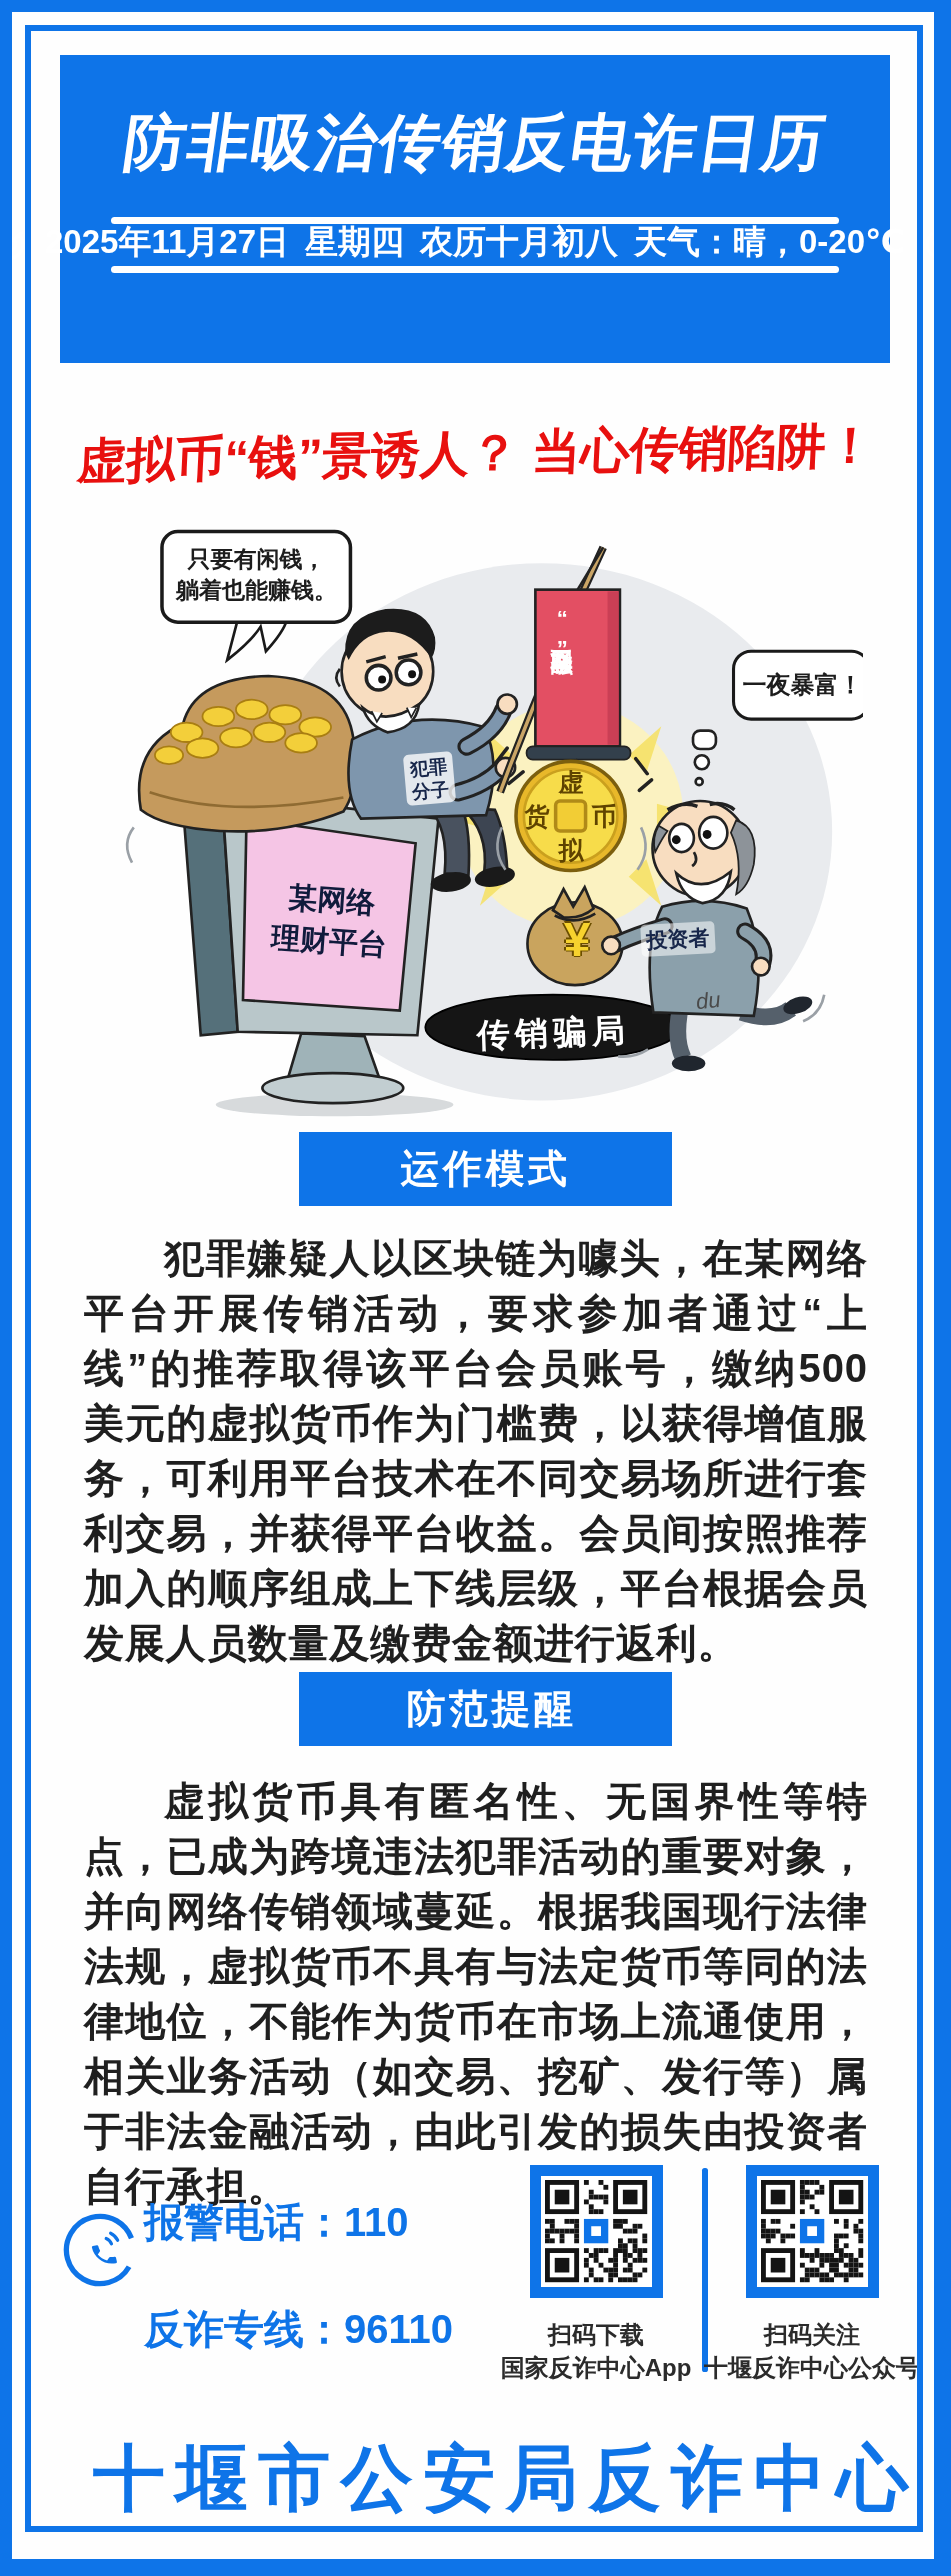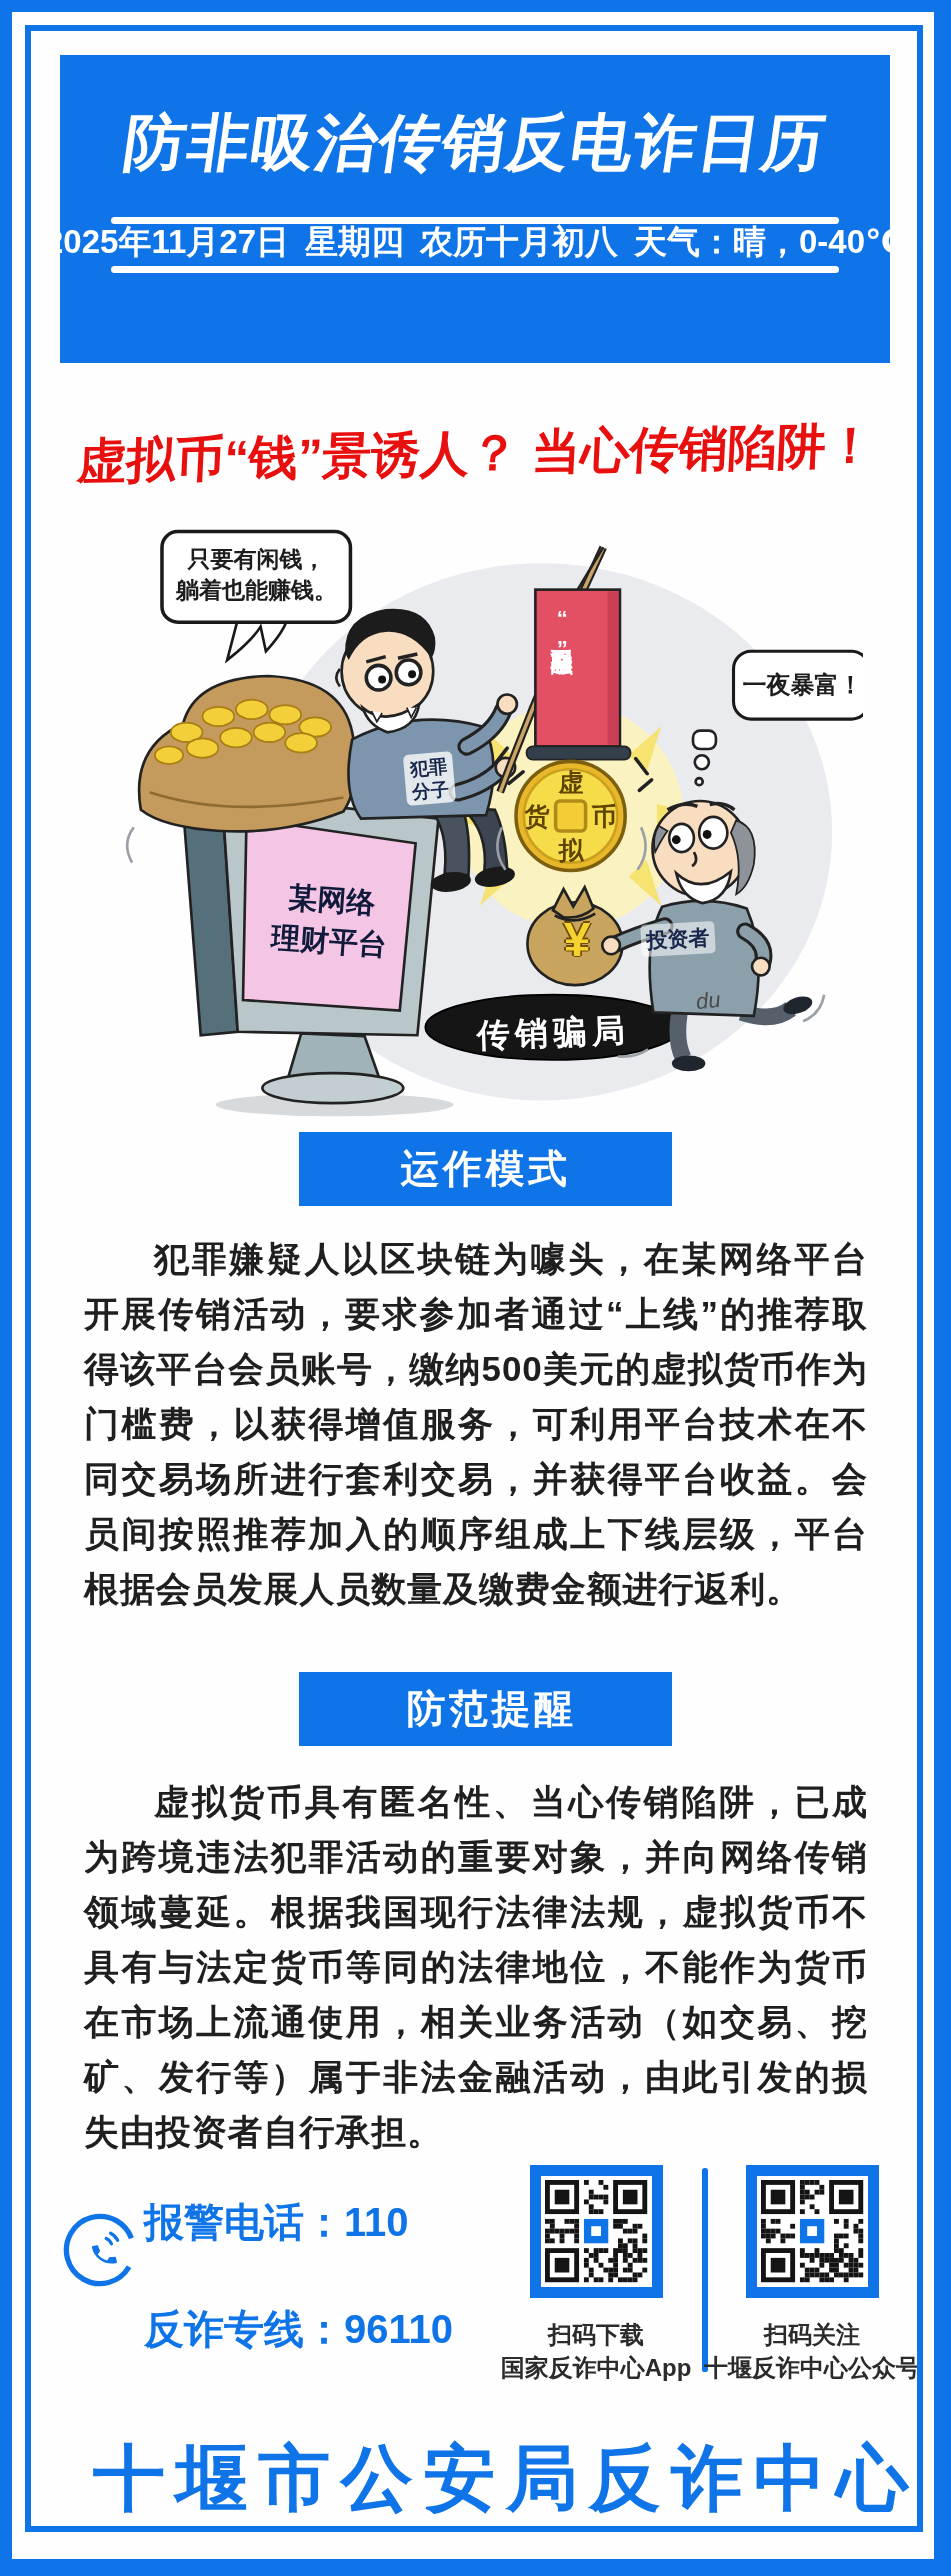--- a/index.html
+++ b/index.html
@@ -38,21 +38,21 @@
   .screen-label{left:163px;top:352px;width:159px;text-align:center;font-size:29px;line-height:41px;color:#101b3c;transform:rotate(4deg);font-weight:900;}
   .investor-label{left:553px;top:395px;font-size:21px;color:#17264a;background:rgba(255,255,255,.55);padding:1.8px 5.3px;border-radius:4.4px;transform:rotate(-3deg);}
   .hole-label{left:351px;top:483px;width:229px;text-align:center;font-size:33px;color:#fff;letter-spacing:5.3px;font-weight:900;transform:rotate(-2deg);}
   .money-symbol{left:489px;top:412px;font-size:48px;font-weight:900;color:#f7d22e;transform:translate(-50%,-50%);text-shadow:-1.8px 0 #6b4e00,1.8px 0 #6b4e00,0 -1.8px #6b4e00,0 1.8px #6b4e00;}
   .signature{left:608px;top:458px;font-size:22px;color:#4a4a4a;font-style:italic;font-weight:400;transform:rotate(-6deg);}
 
   
   .section-btn{position:absolute;left:299px;width:373px;height:74px;background:var(--accent);color:#fff;font-size:39px;font-weight:800;display:flex;align-items:center;justify-content:center;letter-spacing:3.5px;border:none;}
   .btn1{top:1132px;}
   .btn2{top:1672px;padding-left:12px;}
-  .para{position:absolute;left:84px;width:784px;font-size:35px;line-height:55px;color:var(--ink);font-weight:600;text-align:justify;text-indent:2em;letter-spacing:0.9px;}
+  .para{position:absolute;left:84px;width:784px;font-size:40px;line-height:55px;color:var(--ink);font-weight:600;text-align:justify;text-indent:2em;letter-spacing:0.9px;}
   .para1{top:1231px;}
   .para2{top:1774px;}
 
   
   .phone-icon{position:absolute;left:62px;top:2212px;width:76px;height:76px;}
   .phone-lines{position:absolute;left:144px;top:2195px;display:flex;flex-direction:column;gap:52px;color:var(--accent);font-size:40px;font-weight:800;white-space:nowrap;}
   .qr-box{position:absolute;top:2165px;width:133px;height:133px;border:11.4px solid var(--accent);background:#fff;padding:4.4px;}
   .qr1{left:530px;}
   .qr2{left:746px;}
   .qr-box svg{width:100%;height:100%;display:block;}
@@ -75,21 +75,21 @@
     <div class="date-row">
       <svg viewBox="0 0 46 46">
         <circle cx="23" cy="25" r="16" fill="none" stroke="#fff" stroke-width="3.4" stroke-dasharray="78 22" transform="rotate(-50 23 25)"></circle>
         <circle cx="23" cy="25" r="8" fill="none" stroke="#fff" stroke-width="3.2"></circle>
         <circle cx="23" cy="25" r="2.4" fill="#fff"></circle>
         <path d="M23,25 L34,12 l6,-2 -2,6 z" fill="#fff"></path>
       </svg>
       <span>2025年11月27日</span>
       <span>星期四</span>
       <span>农历十月初八</span>
-      <span>天气：晴，0-40℃</span>
+      <span>天气：晴，0-20℃</span>
       <svg viewBox="0 0 46 46">
         <circle cx="23" cy="25" r="16" fill="none" stroke="#fff" stroke-width="3.4" stroke-dasharray="78 22" transform="rotate(-50 23 25)"></circle>
         <circle cx="23" cy="25" r="8" fill="none" stroke="#fff" stroke-width="3.2"></circle>
         <circle cx="23" cy="25" r="2.4" fill="#fff"></circle>
         <path d="M23,25 L34,12 l6,-2 -2,6 z" fill="#fff"></path>
       </svg>
     </div>
     <div class="hsep s2"></div>
   </div>
 
@@ -241,21 +241,21 @@
     <div class="c-txt investor-label">投资者</div>
     <div class="c-txt hole-label">传销骗局</div>
     <div class="c-txt money-symbol">¥</div>
     <div class="c-txt signature">du</div>
   </div>
 
   <div class="section-btn btn1">运作模式</div>
   <p class="para para1">犯罪嫌疑人以区块链为噱头，在某网络平台开展传销活动，要求参加者通过“上线”的推荐取得该平台会员账号，缴纳500美元的虚拟货币作为门槛费，以获得增值服务，可利用平台技术在不同交易场所进行套利交易，并获得平台收益。会员间按照推荐加入的顺序组成上下线层级，平台根据会员发展人员数量及缴费金额进行返利。</p>
 
   <div class="section-btn btn2">防范提醒</div>
-  <p class="para para2">虚拟货币具有匿名性、当心传销陷阱，已成为跨境违法犯罪活动的重要对象，并向网络传销领域蔓延。根据我国现行法律法规，虚拟货币不具有与法定货币等同的法律地位，不能作为货币在市场上流通使用，相关业务活动（如交易、挖矿、发行等）属于非法金融活动，由此引发的损失由投资者自行承担。</p>
+  <p class="para para2">虚拟货币具有匿名性、无国界性等特点，已成为跨境违法犯罪活动的重要对象，并向网络传销领域蔓延。根据我国现行法律法规，虚拟货币不具有与法定货币等同的法律地位，不能作为货币在市场上流通使用，相关业务活动（如交易、挖矿、发行等）属于非法金融活动，由此引发的损失由投资者自行承担。</p>
 
   <svg class="phone-icon" viewBox="0 0 86 86">
     <circle cx="43" cy="43" r="38" fill="none" stroke="#0e74e8" stroke-width="6" stroke-dasharray="205 34" transform="rotate(30 43 43)"></circle>
     <g transform="translate(43 45) rotate(-12) translate(-12 -12) scale(1.35)">
       <path d="M6.62 10.79c1.44 2.83 3.76 5.14 6.59 6.59l2.2-2.2c.27-.27.67-.36 1.02-.24 1.12.37 2.33.57 3.57.57.55 0 1 .45 1 1V20c0 .55-.45 1-1 1-9.39 0-17-7.61-17-17 0-.55.45-1 1-1h3.5c.55 0 1 .45 1 1 0 1.25.2 2.45.57 3.57.11.35.03.74-.24 1.02l-2.21 2.2z" fill="#0e74e8"></path>
     </g>
     <g fill="none" stroke="#0e74e8" stroke-width="3.6" stroke-linecap="round">
       <path d="M50 30a11 11 0 0 1 6 6"></path>
       <path d="M55 24a17 17 0 0 1 8 8"></path>
     </g>

